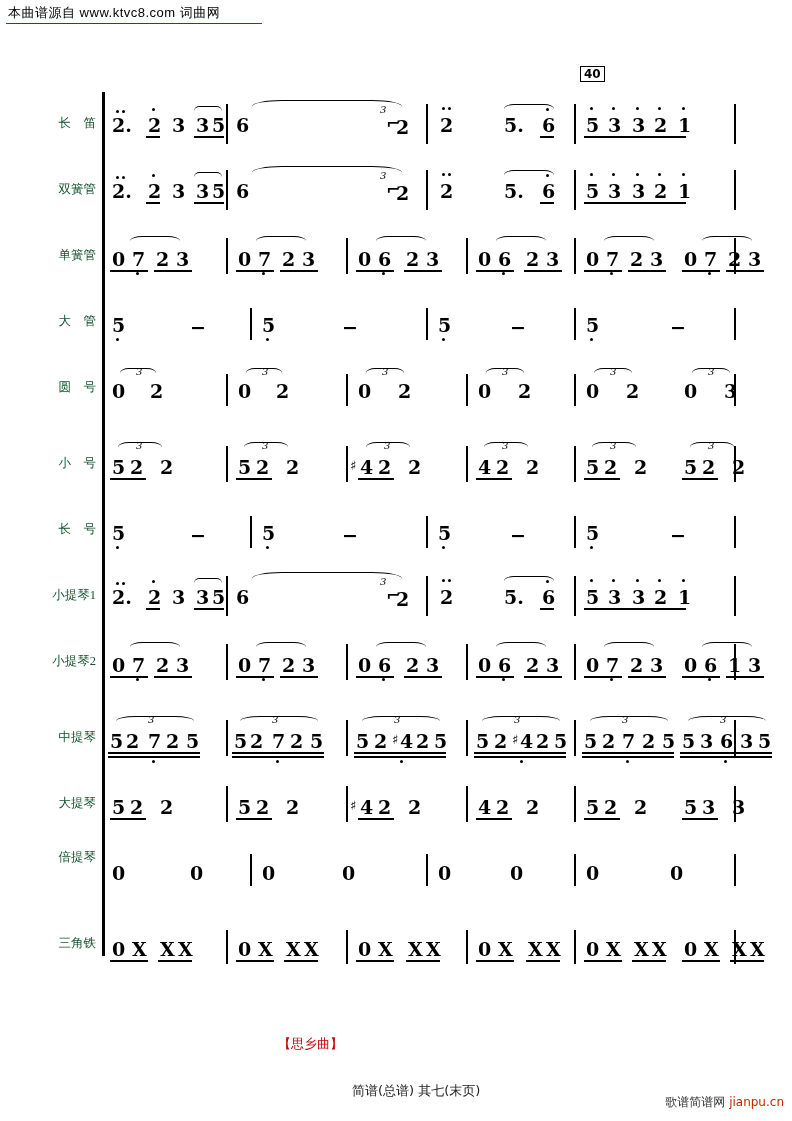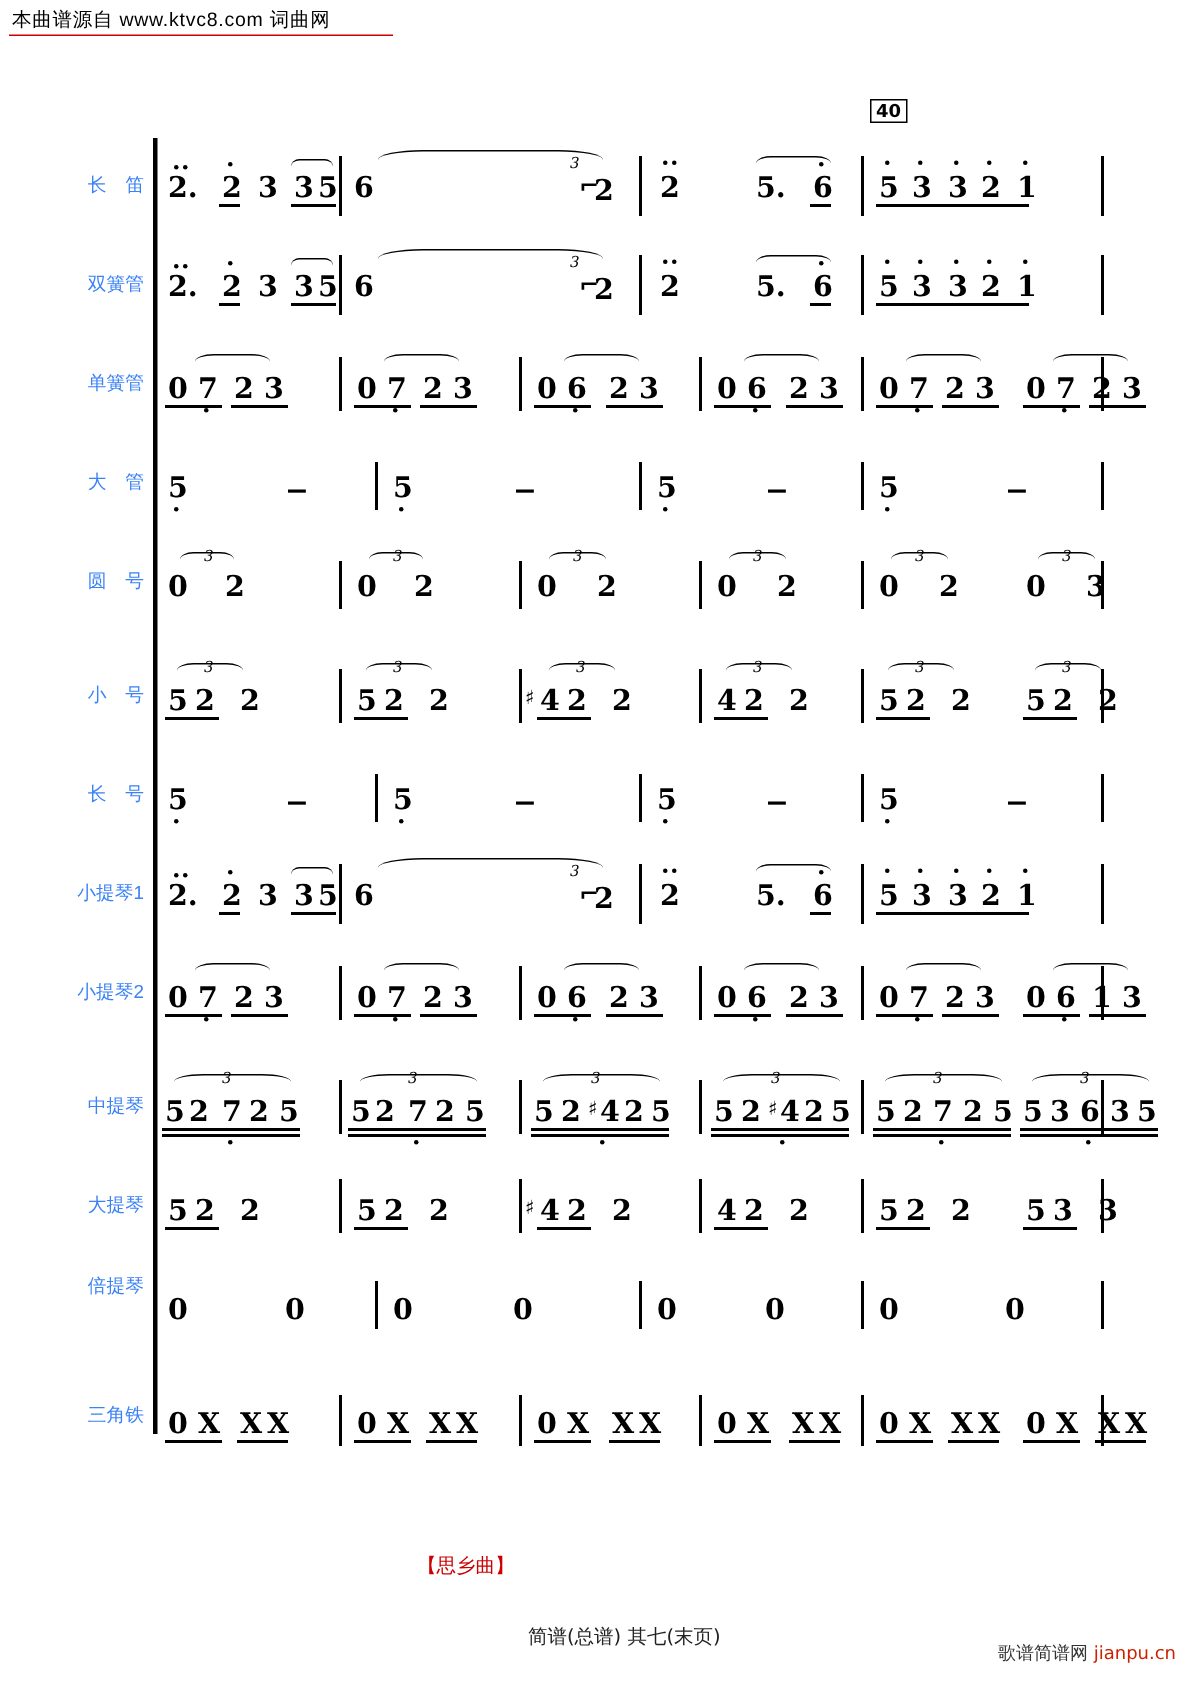--- a/index.html
+++ b/index.html
@@ -10,21 +10,21 @@
   .banner-underline{position:absolute;left:6px;top:23px;width:256px;height:1px;background:#c00;}
 
   
   .score{position:absolute;left:16px;top:56px;width:792px;height:930px;}
 
   
   .system-bar{position:absolute;left:86px;top:36px;width:3px;height:864px;background:#000;}
 
   
   .labels{position:absolute;left:0;top:0;width:84px;height:930px;}
-  .inst-label{position:absolute;left:0;width:80px;text-align:right;font-size:12.5px;font-family:Liberation Sans, sans-serif;color:#3b82f6;white-space:nowrap;}
+  .inst-label{position:absolute;left:0;width:80px;text-align:right;font-size:12.5px;font-family:Liberation Serif, serif;color:#14532d;white-space:nowrap;}
 
   
   .row{position:absolute;left:88px;width:640px;height:62px;}
 
   
   .bar{position:absolute;width:2px;background:#000;}
 
   
   .cell{position:absolute;font-family:"DejaVu Serif",serif;font-weight:bold;font-size:19px;line-height:19px;color:#000;white-space:nowrap;}
   .cell.sm{font-size:16px;}

